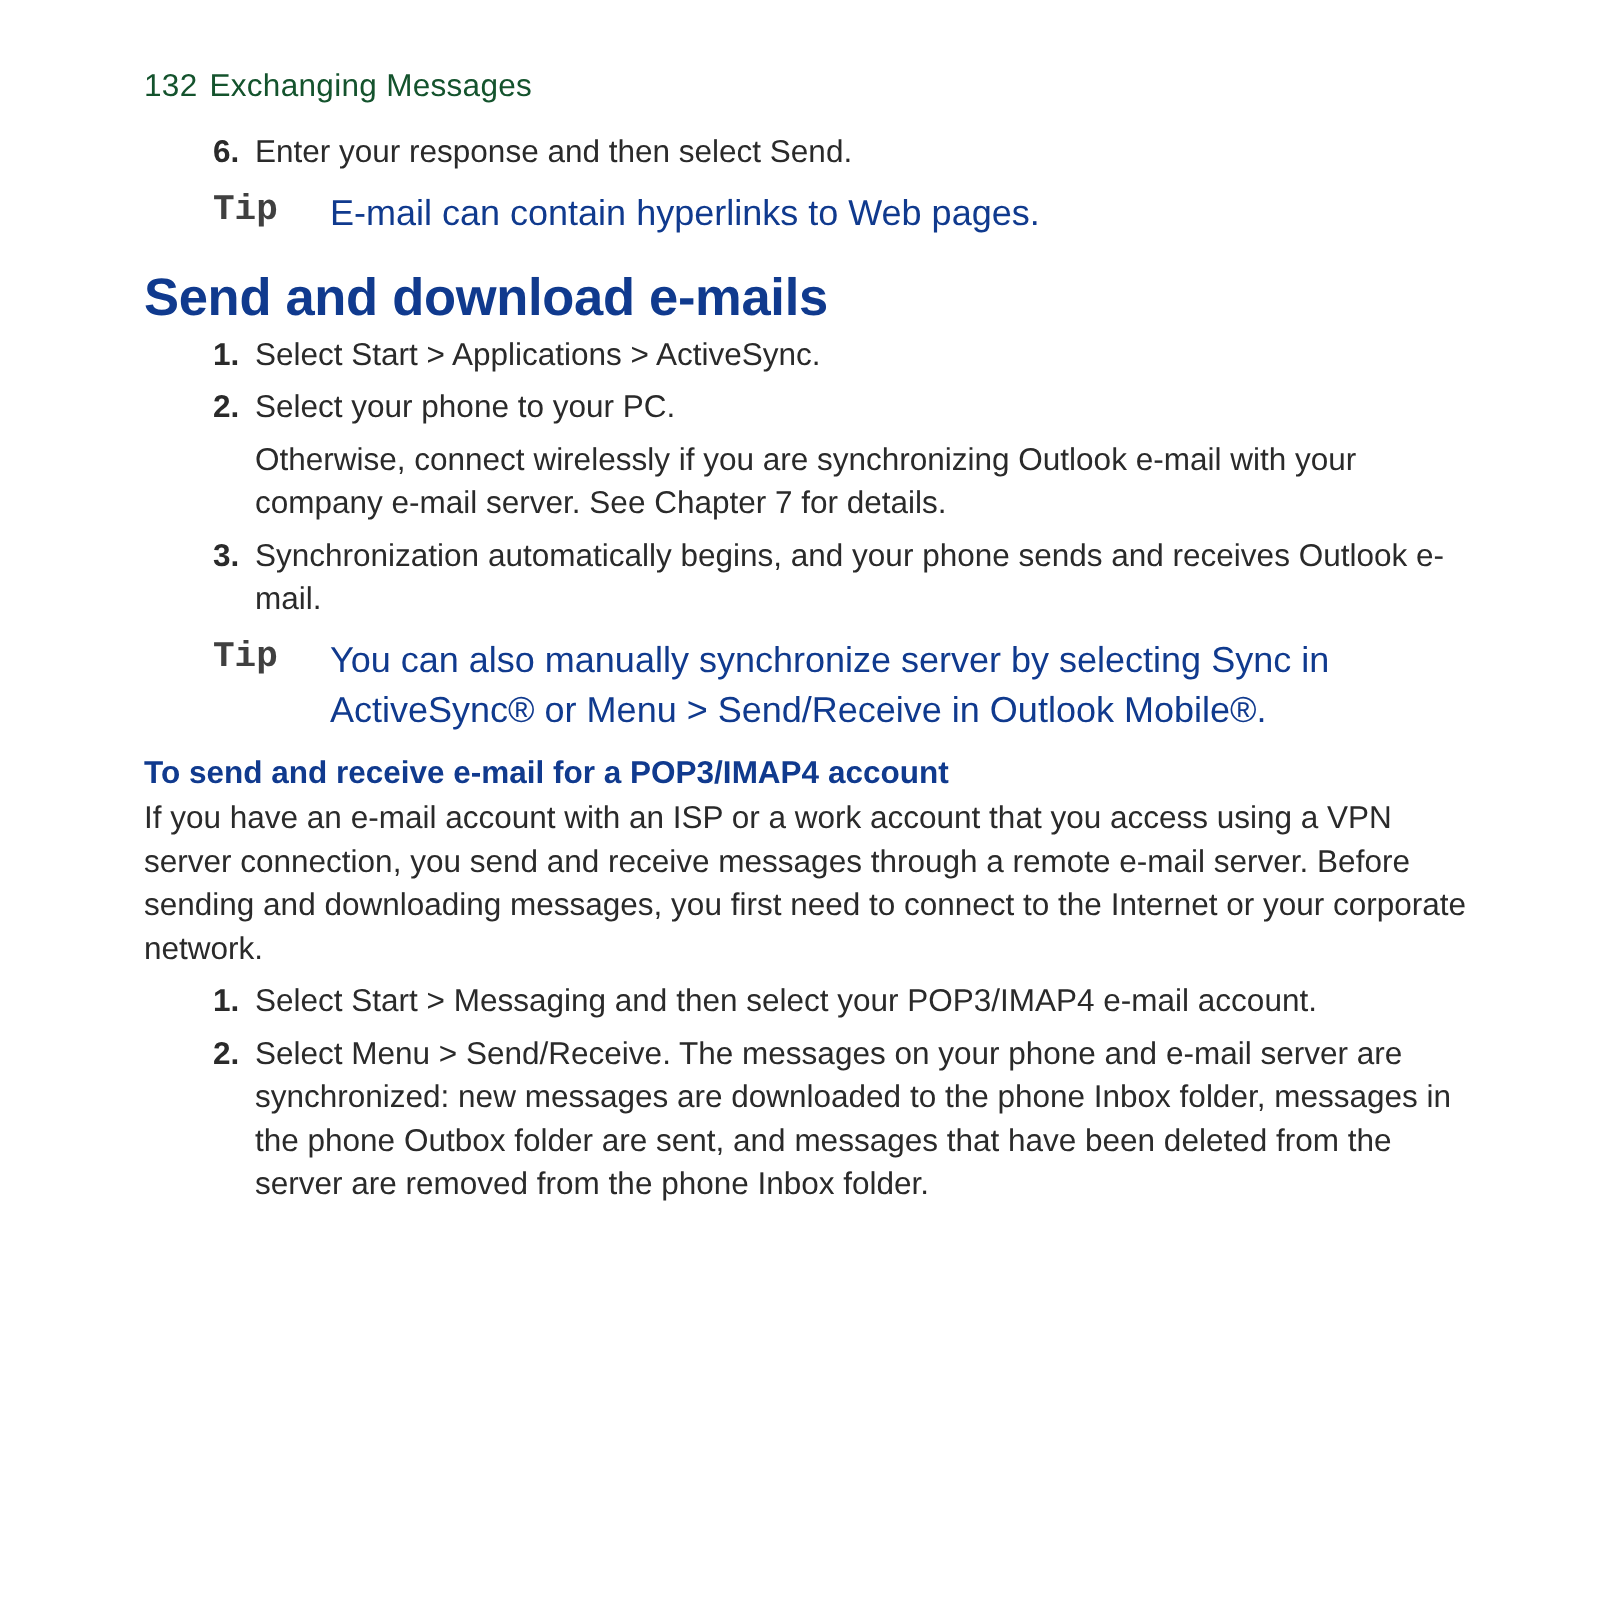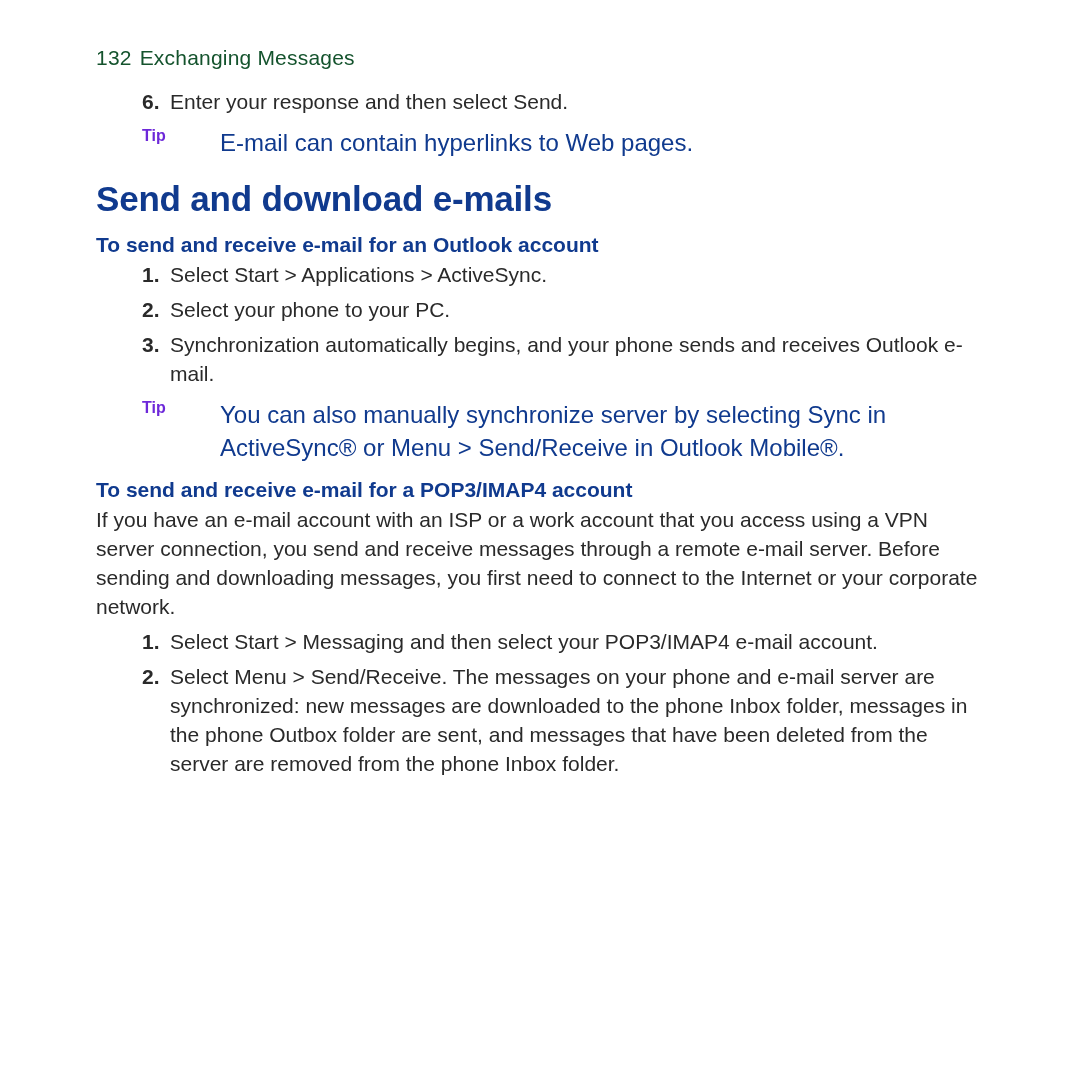--- a/index.html
+++ b/index.html
@@ -57,22 +57,23 @@
   .tip-row {
     display: flex;
     align-items: flex-start;
     margin: 10px 0 8px 46px;
   }
   .tip-row.wide { margin-left: 46px; }
   .tip-label {
     width: 78px;
     flex: 0 0 78px;
     font-weight: 700;
-    color: #6d28d9;
-    font-size: 16px;
+    color: #404040;
+    font-size: 24px;
+    font-family: Liberation Mono, monospace;
   }
   .tip-body {
     flex: 1 1 auto;
     color: #103a8e;
     font-size: 24px;
     line-height: 1.35;
   }
   .tip-body .bold { font-weight: 400; }
   h2.section-title {
     margin: 20px 0 2px 0;
@@ -112,33 +113,33 @@
     </li>
   </ul>
 
   <div class="tip-row">
     <div class="tip-label">Tip</div>
     <div class="tip-body">E-mail can contain hyperlinks to Web pages.</div>
   </div>
 
   <h2 class="section-title">Send and download e-mails</h2>
 
-  <h3 class="subhead">To send and receive e-mail for an Outlook account</h3>
 
   <ul class="ol indent-list list-block">
     <li>
       <span class="marker body-text">1.</span>
       <span class="li-body body-text">
         <span>Select </span><span class="bold">Start &gt; Applications &gt; ActiveSync</span><span>.</span>
       </span>
     </li>
     <li>
       <span class="marker body-text">2.</span>
       <span class="li-body body-text">
         <span>Select your phone to your PC.</span>
+        <div class="cont">Otherwise, connect wirelessly if you are synchronizing Outlook e-mail with your company e-mail server. See Chapter 7 for details.</div>
       </span>
     </li>
     <li>
       <span class="marker body-text">3.</span>
       <span class="li-body body-text">
         <span>Synchronization automatically begins, and your phone sends and receives Outlook e-mail.</span>
       </span>
     </li>
   </ul>
 

